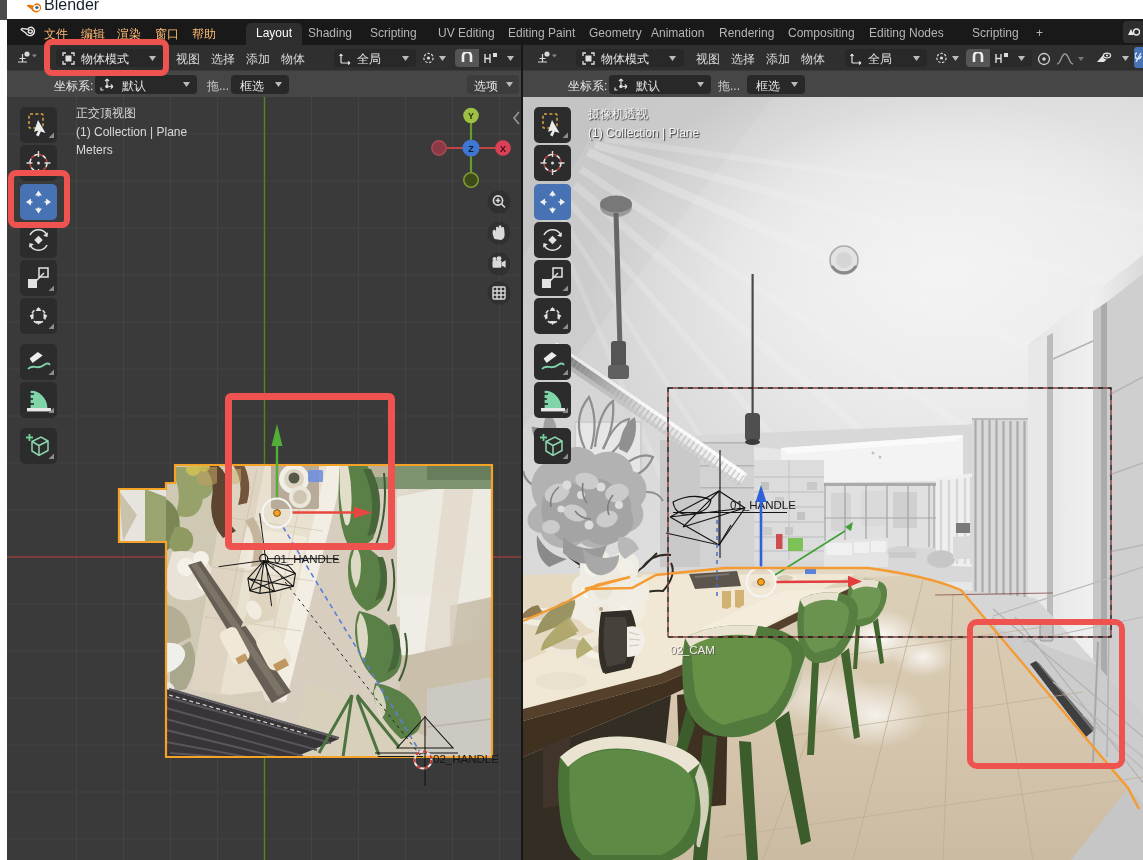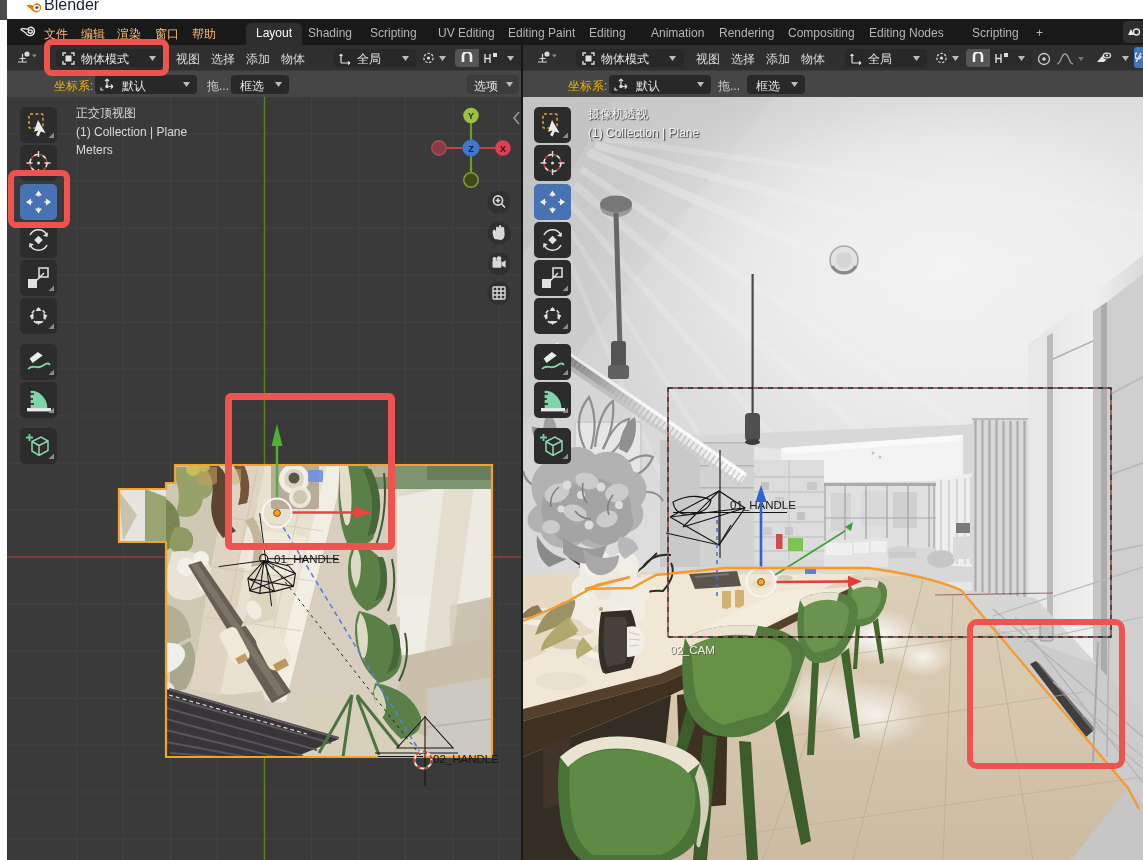--- a/index.html
+++ b/index.html
@@ -12,21 +12,21 @@
 .tmenu{position:absolute;top:7px;font-size:12px;color:#fdba74}
 .tab{position:absolute;top:4px;height:22px;font-size:12px;color:#b5b5b5;padding:3px 10px 0 10px}
 .tab.active{background:#2e2e2e;color:#fdfdfd;border-radius:5px 5px 0 0}
 #lheader{left:7px;top:45px;width:514px;height:25px;background:#2f2f2f}
 #rheader{left:523px;top:45px;width:620px;height:25px;background:#2f2f2f}
 #ltools{left:7px;top:70px;width:514px;height:27px;background:#464646;border-top:1px solid #3a3a3a}
 #rtools{left:523px;top:70px;width:620px;height:27px;background:#464646;border-top:1px solid #3a3a3a}
 #vsep{left:521px;top:45px;width:2px;height:815px;background:#161616}
 .hm{position:absolute;top:6px;font-size:12px;color:#dadada}
 .dd{position:absolute;background:#282828;border-radius:4px;color:#e4e4e4;font-size:12px}
-.lbl{position:absolute;font-size:12px;color:#eab308}
+.lbl{position:absolute;font-size:12px;color:#e5e5e5}
 .caret{position:absolute;width:7px;height:5px}
 .redrect{position:absolute;border:6px solid #ef5350;border-radius:8px;z-index:40}
 #rr1{left:44px;top:39px;width:125px;height:37px}
 #rr2{left:8px;top:170px;width:62px;height:58px}
 #rr3{left:225px;top:393px;width:170px;height:157px;border-width:7px;border-radius:6px}
 #rr4{left:967px;top:619px;width:158px;height:150px;border-radius:10px}
 svg text{font-family:"Liberation Sans",sans-serif}
 </style></head><body>
 <div class="abs" id="corner"></div>
 <div class="abs" id="titlebar">
@@ -48,21 +48,21 @@
  <span class="tmenu" style="left:37px">文件</span>
  <span class="tmenu" style="left:74px">编辑</span>
  <span class="tmenu" style="left:110px">渲染</span>
  <span class="tmenu" style="left:148px">窗口</span>
  <span class="tmenu" style="left:185px">帮助</span>
  <span class="tab active" style="left:239px">Layout</span>
  <span class="tab" style="left:291px">Shading</span>
  <span class="tab" style="left:353px">Scripting</span>
  <span class="tab" style="left:421px">UV Editing</span>
  <span class="tab" style="left:491px">Editing Paint</span>
- <span class="tab" style="left:572px">Editing</span>
+ <span class="tab" style="left:572px">Geometry</span>
  <span class="tab" style="left:634px">Animation</span>
  <span class="tab" style="left:702px">Rendering</span>
  <span class="tab" style="left:771px">Compositing</span>
  <span class="tab" style="left:852px">Editing Nodes</span>
  <span class="tab" style="left:955px">Scripting</span>
  <span class="tab" style="left:1019px">+</span>
  <svg class="abs" style="left:1116px;top:2px" width="22" height="22" viewBox="0 0 22 22">
   <rect x="0" y="0" width="22" height="22" rx="4" fill="#2e2e2e"></rect>
   <path d="M5 14 L8 8 L11 14 Z" fill="#e8e8e8"></path>
       <circle cx="13.5" cy="11" r="3" fill="none" stroke="#e8e8e8" stroke-width="1.3"></circle>

